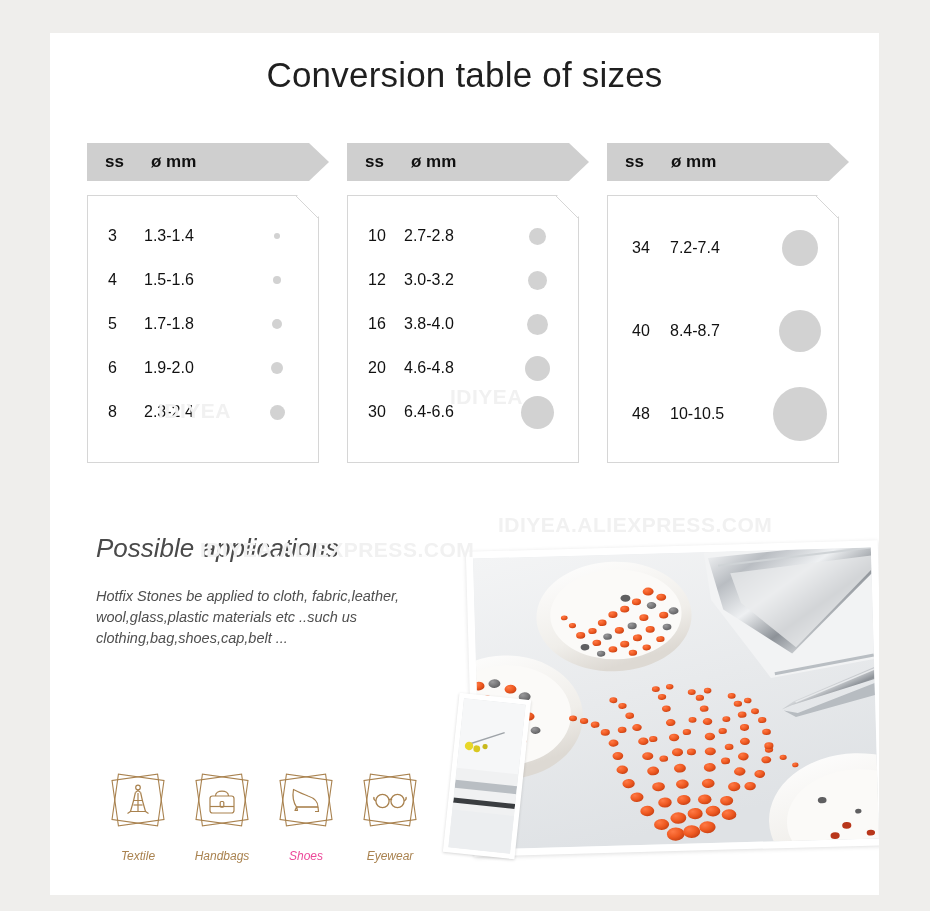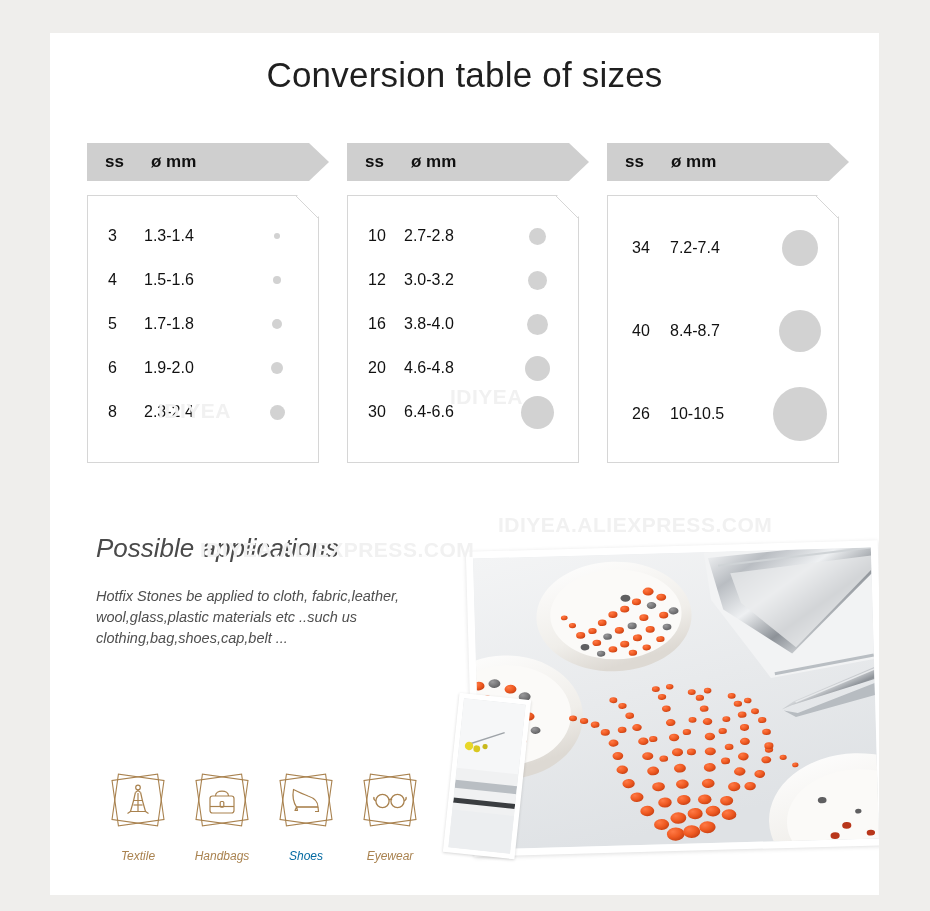--- a/index.html
+++ b/index.html
@@ -377,21 +377,21 @@
               </span>
           </div>
           <div class="trow">
             <span class="ss">40</span>
             <span class="mm">8.4-8.7</span>
             <span class="dotwrap">
                 <i class="dot" style="width: 42px; height: 42px; background: rgb(210, 210, 210);"></i>
               </span>
           </div>
           <div class="trow">
-            <span class="ss">26</span>
+            <span class="ss">48</span>
             <span class="mm">10-10.5</span>
             <span class="dotwrap">
                 <i class="dot" style="width: 54px; height: 54px; background: rgb(210, 210, 210);"></i>
               </span>
           </div>
         </div>
       </div>
     </div>
 
     <div class="wm wm-a" style="color: rgb(241, 241, 241);">IDIYEA</div>
@@ -447,21 +447,21 @@
             <rect x="13" y="12" width="46" height="46" transform="rotate(8 36 35)"></rect>
             <rect x="13" y="12" width="46" height="46" transform="rotate(-8 36 35)"></rect>
             <g stroke-width="1.2" stroke-linejoin="round">
               <path d="M23.5 24.5 C22.5 30, 23.5 37.5, 26.5 42 L48 42 C48 36.5, 44 33, 38 31 C32.5 29, 27.5 26.5, 23.5 24.5 Z"></path>
               <path d="M26.5 42 L27.5 45.5 L25 45.5 Z"></path>
               <path d="M48 42 L48.5 46.5 L45 46.5"></path>
               <path d="M26.5 42 L48 42"></path>
             </g>
           </svg>
         </div>
-        <div class="icon-label" style="color: #0369a1;">Shoes</div>
+        <div class="icon-label" style="color: #ec4899;">Shoes</div>
       </div>
 
       <div class="icon-item">
         <div class="icon-box">
           <svg width="72" height="70" viewBox="0 0 72 70" fill="none" stroke="#a9824f" stroke-width="1.1">
             <rect x="13" y="12" width="46" height="46" transform="rotate(8 36 35)"></rect>
             <rect x="13" y="12" width="46" height="46" transform="rotate(-8 36 35)"></rect>
             <g stroke-width="1.3">
               <circle cx="28.5" cy="36" r="6.6"></circle>
               <circle cx="43.5" cy="36" r="6.6"></circle>

